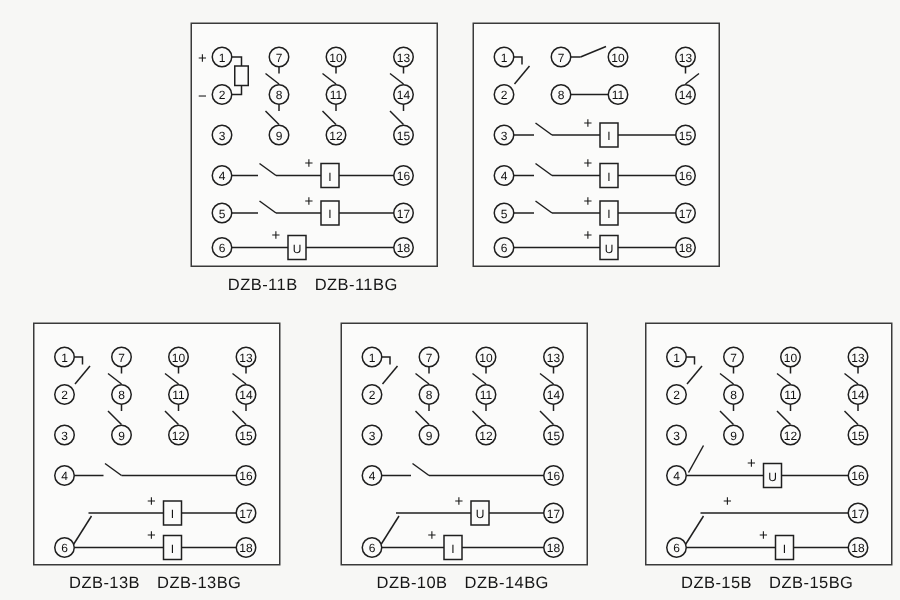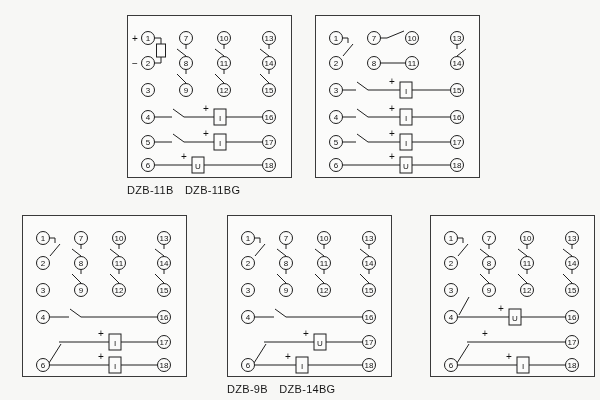--- a/index.html
+++ b/index.html
@@ -5,21 +5,21 @@
   html,body{margin:0;padding:0;}
   body{
     width:600px;height:400px;position:relative;overflow:hidden;
     background:#f7f7f5;
     font-family:"Liberation Sans",sans-serif;
   }
   .sheet{position:absolute;inset:0;}
   figure.diag{position:absolute;margin:0;width:163px;}
   figure.diag svg{display:block;border:1px solid #3a3a3a;background:#fbfbfa;}
   figcaption{
-    text-align:left;font-size:11px;color:#161616;margin-top:6px;
+    text-align:center;font-size:11px;color:#161616;margin-top:6px;
     word-spacing:8px;letter-spacing:.3px;white-space:nowrap;
   }
   svg polyline, svg line{stroke:#1f1f1f;stroke-width:1;fill:none;}
   svg rect.comp{fill:#fbfbfa;stroke:#1f1f1f;stroke-width:1;}
   svg circle.term{fill:#fbfbfa;stroke:#1f1f1f;stroke-width:1;}
   svg text{fill:#111;font-family:"Liberation Sans",sans-serif;}
   svg text.tnum{font-size:8px;}
   svg text.mark{font-size:10px;}
   svg text.lbl{font-size:8px;}
 </style>
@@ -225,20 +225,21 @@
         <text x="141" y="50" class="tnum" text-anchor="middle">14</text>
         <circle cx="141" cy="74" r="6.5" class="term"></circle>
         <text x="141" y="77" class="tnum" text-anchor="middle">15</text>
         <circle cx="141" cy="101" r="6.5" class="term"></circle>
         <text x="141" y="104" class="tnum" text-anchor="middle">16</text>
         <circle cx="141" cy="126" r="6.5" class="term"></circle>
         <text x="141" y="129" class="tnum" text-anchor="middle">17</text>
         <circle cx="141" cy="149" r="6.5" class="term"></circle>
         <text x="141" y="152" class="tnum" text-anchor="middle">18</text>
       </svg>
+    <figcaption>DZB-13B DZB-13BG</figcaption>
   </figure>
 
   <figure class="diag" id="diag-3" style="left: 227px; top: 215px;">
     <svg width="163" height="160" viewBox="0 0 163 160">
         <polyline points="20,22 32,22 32,27"></polyline>
         <polyline points="58,22 58,33"></polyline>
         <polyline points="58,47 58,58"></polyline>
         <polyline points="96,22 96,33"></polyline>
         <polyline points="96,47 96,58"></polyline>
         <polyline points="141,22 141,33"></polyline>
@@ -290,21 +291,21 @@
         <text x="141" y="50" class="tnum" text-anchor="middle">14</text>
         <circle cx="141" cy="74" r="6.5" class="term"></circle>
         <text x="141" y="77" class="tnum" text-anchor="middle">15</text>
         <circle cx="141" cy="101" r="6.5" class="term"></circle>
         <text x="141" y="104" class="tnum" text-anchor="middle">16</text>
         <circle cx="141" cy="126" r="6.5" class="term"></circle>
         <text x="141" y="129" class="tnum" text-anchor="middle">17</text>
         <circle cx="141" cy="149" r="6.5" class="term"></circle>
         <text x="141" y="152" class="tnum" text-anchor="middle">18</text>
       </svg>
-    <figcaption>DZB-9B DZB-14BG</figcaption>
+    <figcaption>DZB-10B DZB-14BG</figcaption>
   </figure>
 
   <figure class="diag" id="diag-4" style="left: 430px; top: 215px;">
     <svg width="163" height="160" viewBox="0 0 163 160">
         <polyline points="20,22 32,22 32,27"></polyline>
         <polyline points="58,22 58,33"></polyline>
         <polyline points="58,47 58,58"></polyline>
         <polyline points="96,22 96,33"></polyline>
         <polyline points="96,47 96,58"></polyline>
         <polyline points="141,22 141,33"></polyline>
@@ -356,15 +357,16 @@
         <text x="141" y="50" class="tnum" text-anchor="middle">14</text>
         <circle cx="141" cy="74" r="6.5" class="term"></circle>
         <text x="141" y="77" class="tnum" text-anchor="middle">15</text>
         <circle cx="141" cy="101" r="6.5" class="term"></circle>
         <text x="141" y="104" class="tnum" text-anchor="middle">16</text>
         <circle cx="141" cy="126" r="6.5" class="term"></circle>
         <text x="141" y="129" class="tnum" text-anchor="middle">17</text>
         <circle cx="141" cy="149" r="6.5" class="term"></circle>
         <text x="141" y="152" class="tnum" text-anchor="middle">18</text>
       </svg>
+    <figcaption>DZB-15B DZB-15BG</figcaption>
   </figure>
 
 </div>
 
 </body></html>

